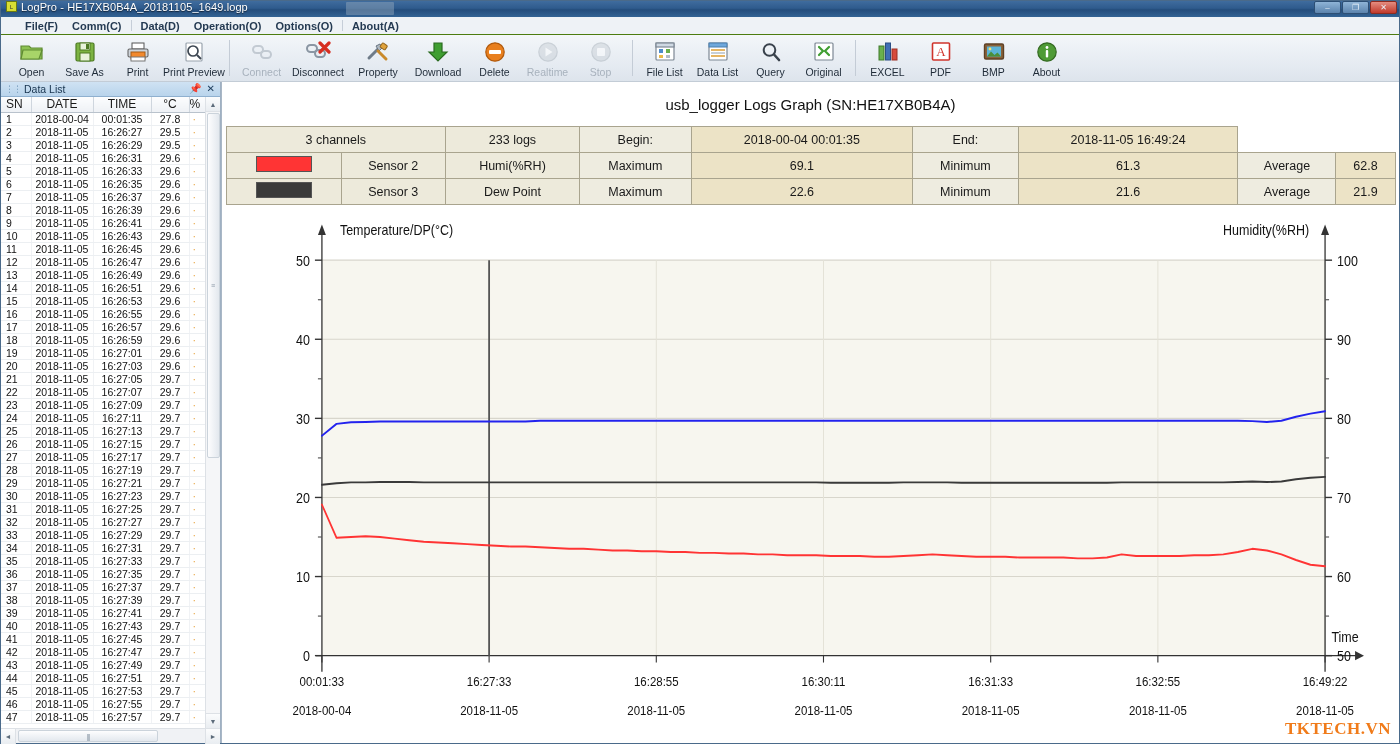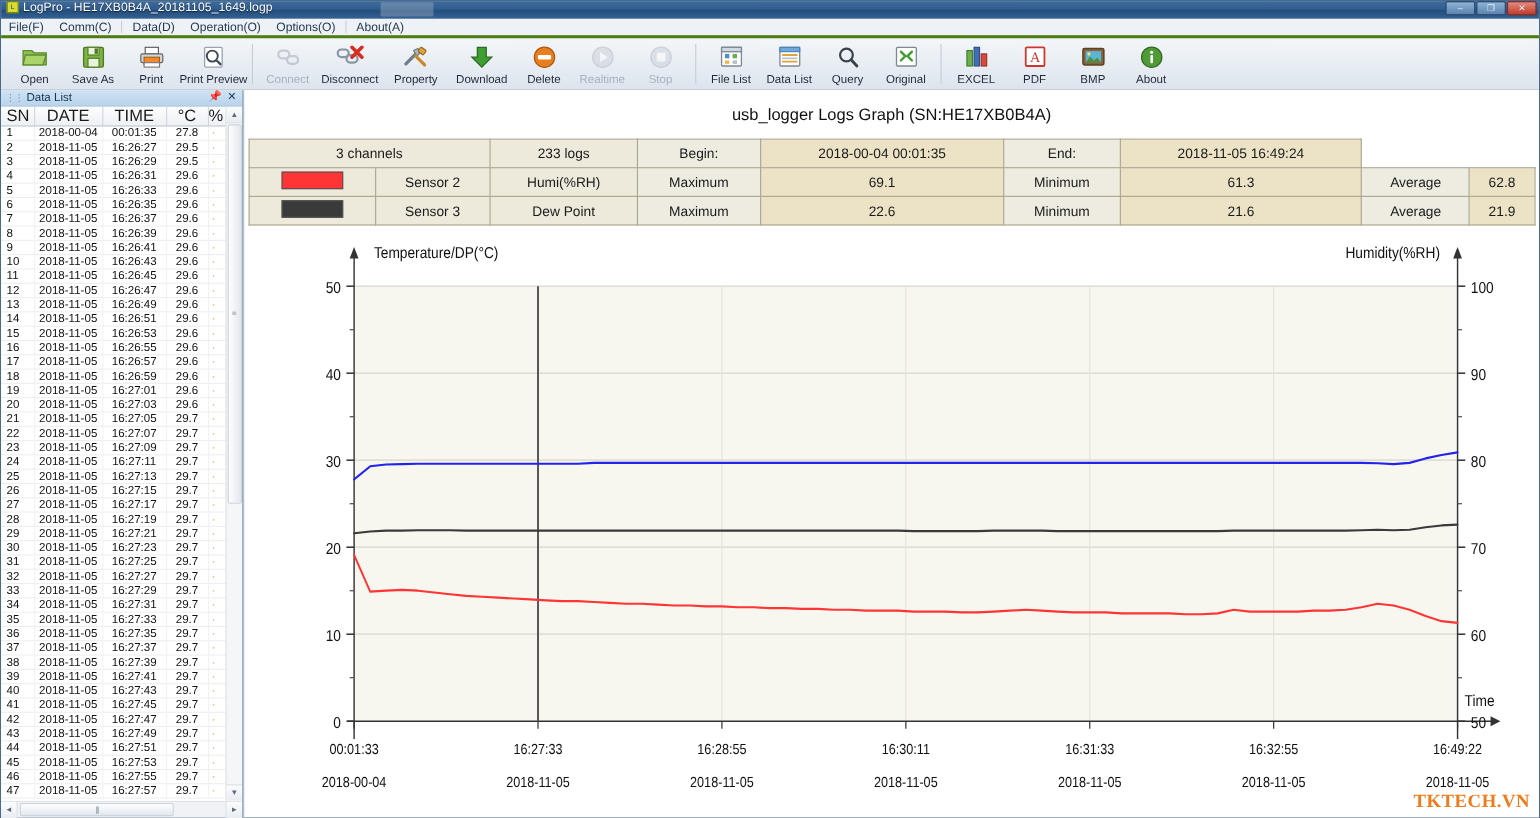--- a/index.html
+++ b/index.html
@@ -50,21 +50,21 @@
     display:flex; align-items:center; justify-content:center;
     color:#eaf2fa; font-size:8px;
   }
   .tb-btn.close { background:linear-gradient(to bottom,#e58d80,#c0392b); border-color:#8e2b20; }
 
   
   .menubar {
     height:18px; flex:0 0 18px;
     background:#eef2f6;
     display:flex; align-items:center;
-    padding-left:0; border-bottom:3px solid #4d7c0f;
+    padding-left:17px; border-bottom:1px solid #4d7c0f;font-weight:bold;
   }
   .menu-item {
     font-size:11px; color:#243a52; padding:1px 7px; cursor:default;
     white-space:nowrap;
   }
   .menu-sep { width:1px; height:11px; background:#c6ced8; margin:0 2px; }
 
   
   .toolbar {
     height:47px; flex:0 0 47px;
@@ -106,21 +106,21 @@
   .dl-head-btns span { font-size:10px; color:#1c3c5c; line-height:10px; }
   .dl-table-wrap { flex:1; position:relative; overflow:hidden; background:#fff; }
   table.dl {
     border-collapse:collapse; width:205px; table-layout:fixed;
     font-size:10.5px; color:#111;
   }
   table.dl th {
     background:linear-gradient(to bottom,#fcfdfe,#eef1f5);
     border-right:1px solid #cfd6de; border-bottom:1px solid #b9c2cc;
     font-weight:normal; height:15px; padding:0;
-    font-size:15px; color:#1a1a1a;
+    font-size:12px; color:#1a1a1a;
   }
   table.dl td {
     border-bottom:1px solid #eceff2; border-right:1px solid #f0f2f5;
     height:13px; padding:0 3px; white-space:nowrap;
   }
   .c-sn { width:30px; text-align:left; padding-left:5px !important; }
   .c-date { width:62px; text-align:center; }
   .c-time { width:58px; text-align:center; }
   .c-temp { width:38px; text-align:center; }
   .c-rh   { width:17px; text-align:left; color:#e8a33d; overflow:hidden; }

